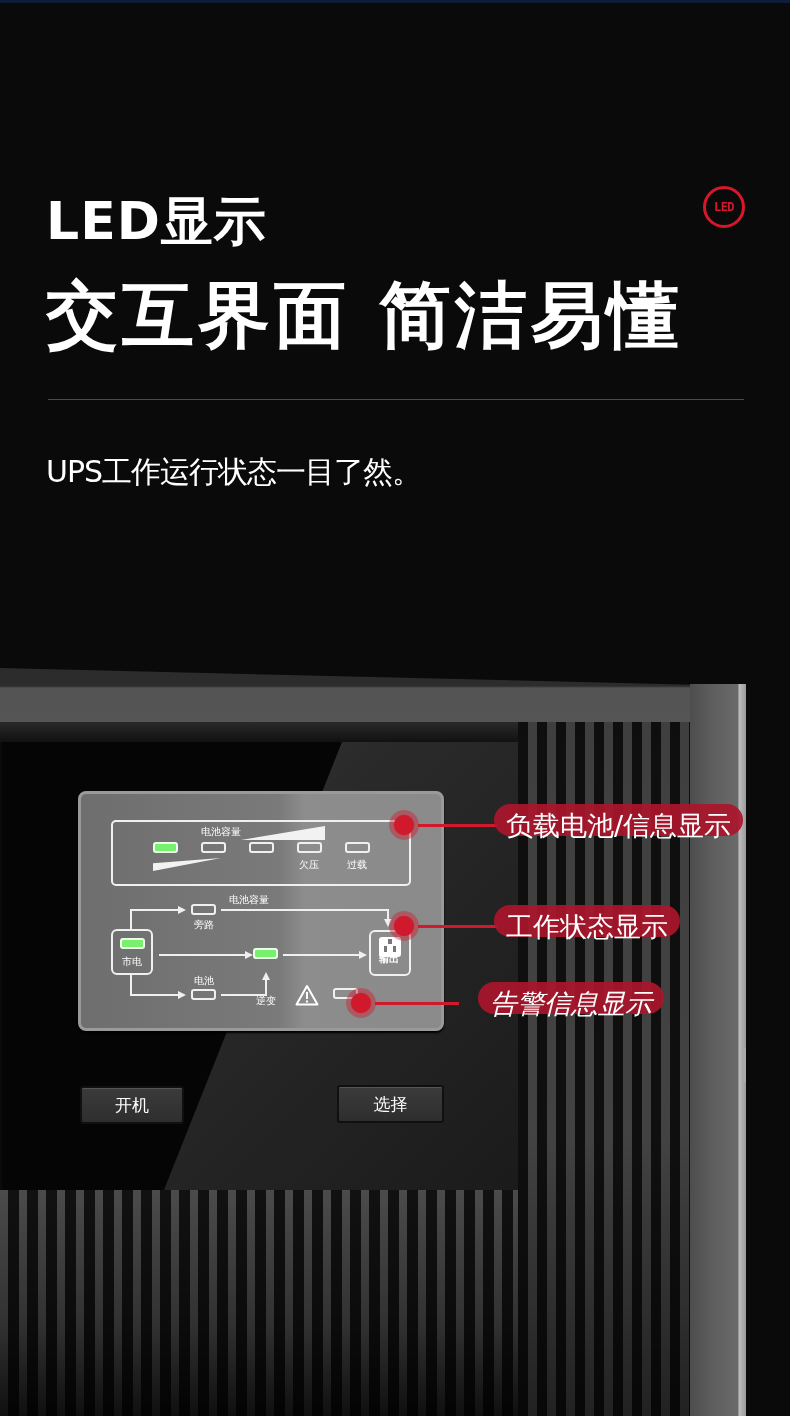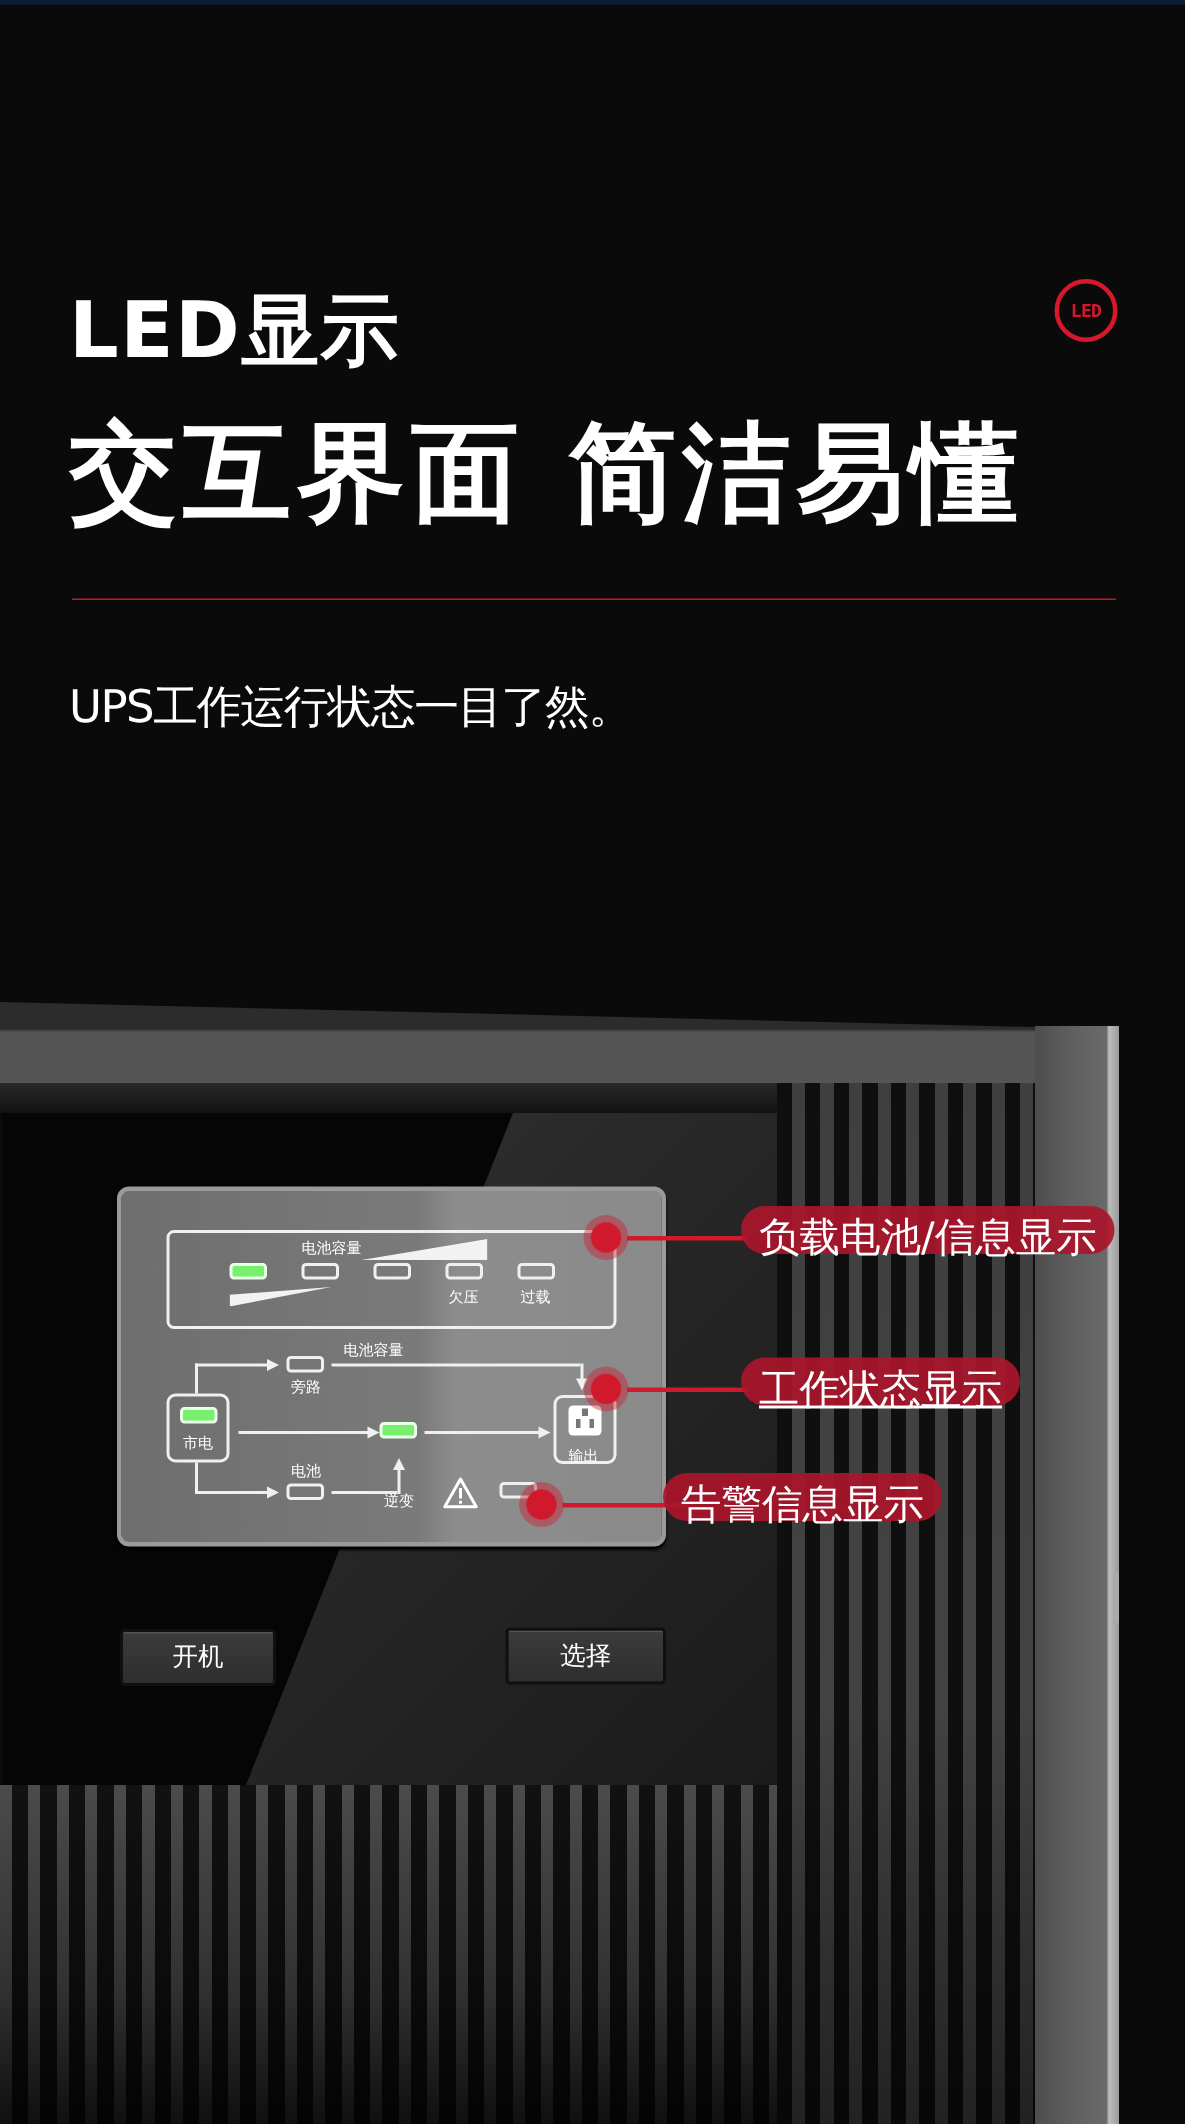--- a/index.html
+++ b/index.html
@@ -127,21 +127,21 @@
     <div class="arrow" style="left:164px;top:157px;"></div>
     <div class="led on" style="left:172px;top:154px;"></div>
     <span class="lbl" style="left:175px;top:168px;margin-top:32px;">逆变</span>
     <div class="line" style="left:202px;top:160px;width:78px;height:2px;"></div>
     <div class="arrow" style="left:278px;top:157px;"></div>
 
     <div class="node" style="left:288px;top:136px;width:42px;height:46px;">
       <div class="outlet-icon">
           <i></i>
         </div>
-      <span class="lbl" style="left:8px;top:32px;">输出</span>
+      <span class="lbl" style="left:8px;top:20px;font-weight:bold;">输出</span>
     </div>
 
     <div class="line" style="left:49px;top:181px;width:2px;height:20px;"></div>
     <div class="line" style="left:49px;top:200px;width:50px;height:2px;"></div>
     <div class="arrow" style="left:97px;top:197px;"></div>
     <span class="lbl" style="left:113px;top:180px;">电池</span>
     <div class="led" style="left:110px;top:195px;"></div>
     <div class="line" style="left:140px;top:200px;width:44px;height:2px;"></div>
     <div class="line" style="left:184px;top:184px;width:2px;height:18px;"></div>
     <div class="arrow up" style="left:181px;top:178px;"></div>
@@ -153,21 +153,21 @@
     </svg>
     <div class="led" style="left:252px;top:194px;"></div>
   </div>
 
   <div class="hotspot" style="left:389px;top:148px;"></div>
   <div class="callout-line" style="left:418px;top:162px;width:80px;"></div>
   <div class="callout" style="left:494px;top:142px;">负载电池/信息显示</div>
 
   <div class="hotspot" style="left:389px;top:249px;"></div>
   <div class="callout-line" style="left:418px;top:263px;width:80px;"></div>
-  <div class="callout" style="left:494px;top:243px;text-decoration:underline;">工作状态显示</div>
+  <div class="callout" style="left:494px;top:243px;">工作状态显示</div>
 
   <div class="hotspot" style="left:346px;top:326px;"></div>
   <div class="callout-line" style="left:375px;top:340px;width:84px;"></div>
-  <div class="callout" style="left:442px;top:320px;">告警信息显示</div>
+  <div class="callout" style="left:478px;top:320px;font-style:italic;">告警信息显示</div>
 
   <div class="hw-btn" style="left:80px;top:424px;width:104px;">开机</div>
   <div class="hw-btn" style="left:337px;top:423px;width:107px;">选择</div>
 </div>
 
 </body></html>

